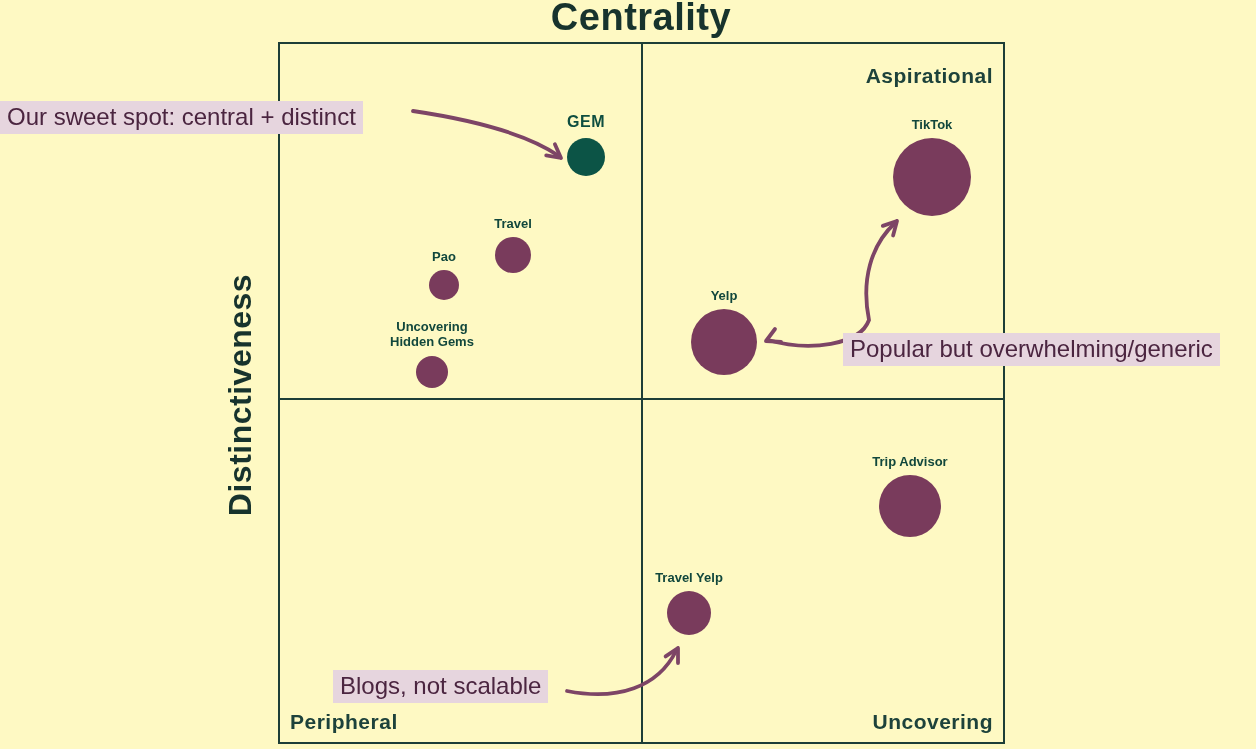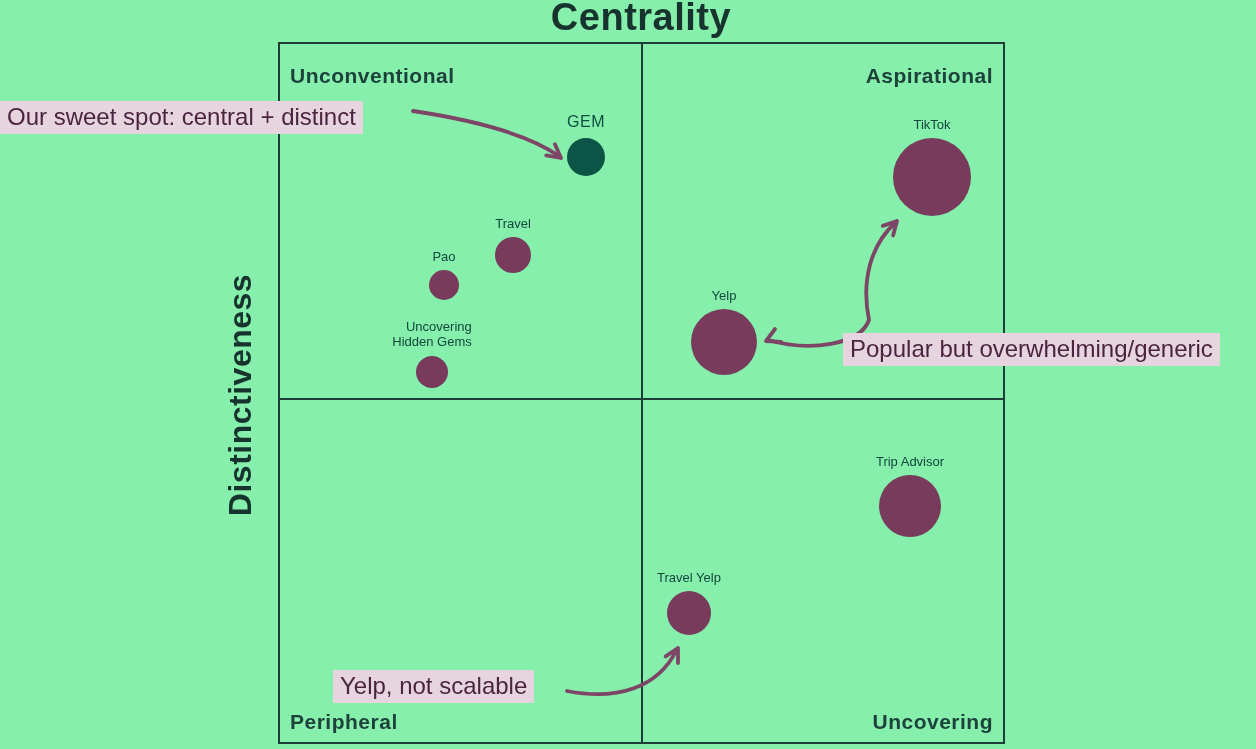--- a/index.html
+++ b/index.html
@@ -1,49 +1,48 @@
 <!DOCTYPE html>
 <html><head>
 <meta charset="utf-8">
 <style>
   html,body{margin:0;padding:0;background:#000;}
-  .canvas{position:relative;width:1256px;height:749px;background:#86efac;overflow:hidden;
+  .canvas{position:relative;width:1256px;height:749px;background:#fef9c3;overflow:hidden;
           font-family:"Liberation Sans",sans-serif;}
   .chart-title{position:absolute;left:641px;top:-4px;transform:translateX(-50%);
                font-size:38px;font-weight:bold;color:#17332d;letter-spacing:.5px;white-space:nowrap;}
   .y-axis-label{position:absolute;left:240px;top:395px;transform:translate(-50%,-50%) rotate(-90deg);
                 font-size:32px;font-weight:bold;color:#17332d;letter-spacing:.5px;white-space:nowrap;}
   .chart-frame{position:absolute;left:278px;top:42px;width:727px;height:702px;
                border:2px solid #1d3e37;box-sizing:border-box;}
   .v-divider{position:absolute;left:361px;top:0;width:2px;height:100%;background:#1d3e37;}
   .h-divider{position:absolute;left:0;top:354px;width:100%;height:2px;background:#1d3e37;}
   .quad-label{position:absolute;font-size:21px;font-weight:bold;color:#1d423b;
               letter-spacing:.5px;white-space:nowrap;}
   .quad-label.tl{left:10px;top:20px;}
   .quad-label.tr{right:10px;top:20px;}
   .quad-label.bl{left:10px;bottom:8px;}
   .quad-label.br{right:10px;bottom:8px;}
   #overlay{position:absolute;left:0;top:0;pointer-events:none;}
-  .bubble-label{position:absolute;transform:translate(-50%,-100%);font-size:13px;font-weight:normal;
-                color:#11473c;text-align:right;line-height:1.18;white-space:pre-line;}
+  .bubble-label{position:absolute;transform:translate(-50%,-100%);font-size:13px;font-weight:bold;
+                color:#11473c;text-align:center;line-height:1.18;white-space:pre-line;}
   .bubble-label.ours{font-size:16px;color:#0e4e40;letter-spacing:.5px;}
   .annotation{position:absolute;background:#e6d5de;color:#4b2540;font-size:24px;
               padding:3px 7px 4px 7px;white-space:nowrap;line-height:1.1;}
 </style>
 </head>
 <body>
 
 <div class="canvas">
   <div class="chart-title">Centrality</div>
   <div class="y-axis-label">Distinctiveness</div>
 
   <div class="chart-frame">
     <div class="v-divider"></div>
     <div class="h-divider"></div>
-    <div class="quad-label tl">Unconventional</div>
     <div class="quad-label tr">Aspirational</div>
     <div class="quad-label bl">Peripheral</div>
     <div class="quad-label br">Uncovering</div>
   </div>
 
   <svg id="overlay" width="1256" height="749">
       <g>
         <path d="M 413 111 C 480 121 530 136 559 156" fill="none" stroke="#7d4566" stroke-width="3.8" stroke-linecap="round"></path>
         <path d="M 561 158 L 546.2 155.4 M 561 158 L 554.9 144.3" fill="none" stroke="#7d4566" stroke-width="3.8" stroke-linecap="round"></path>
       </g>
@@ -73,15 +72,15 @@
       <div class="bubble-label" style="left: 432px; top: 350px;">Uncovering
 Hidden Gems</div>
       <div class="bubble-label" style="left: 724px; top: 303px;">Yelp</div>
       <div class="bubble-label" style="left: 932px; top: 132px;">TikTok</div>
       <div class="bubble-label" style="left: 910px; top: 469px;">Trip Advisor</div>
       <div class="bubble-label" style="left: 689px; top: 585px;">Travel Yelp</div>
     </div>
   <div id="annotation-layer">
       <div class="annotation" style="left: 0px; top: 101px; text-align: center;">Our sweet spot: central + distinct</div>
       <div class="annotation" style="left: 843px; top: 333px;">Popular but overwhelming/generic</div>
-      <div class="annotation" style="left: 333px; top: 670px;">Yelp, not scalable</div>
+      <div class="annotation" style="left: 333px; top: 670px;">Blogs, not scalable</div>
     </div>
 </div>
 
 </body></html>

